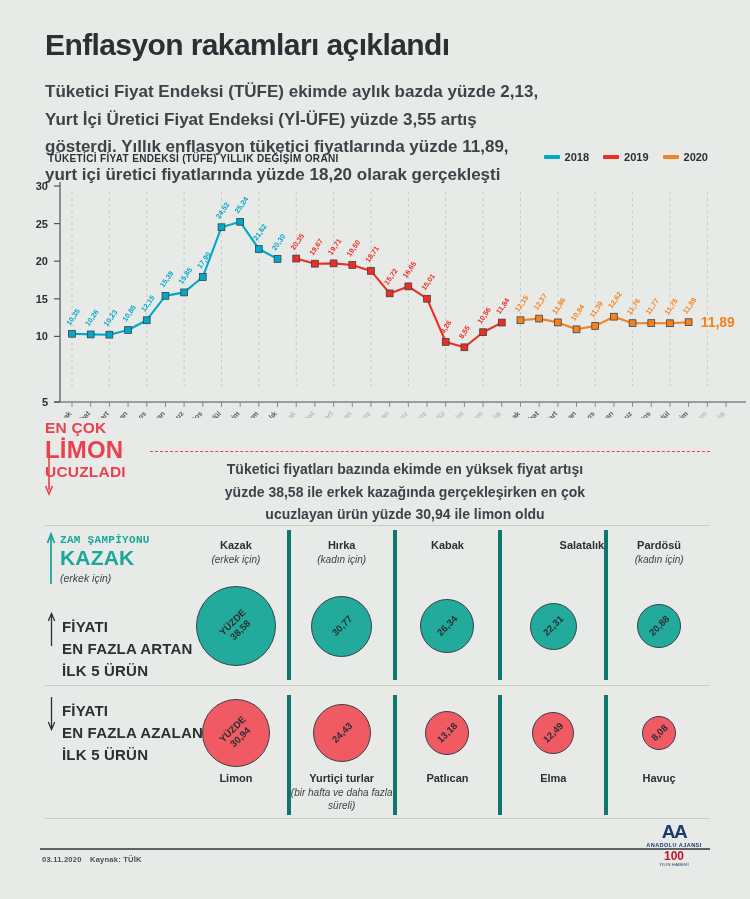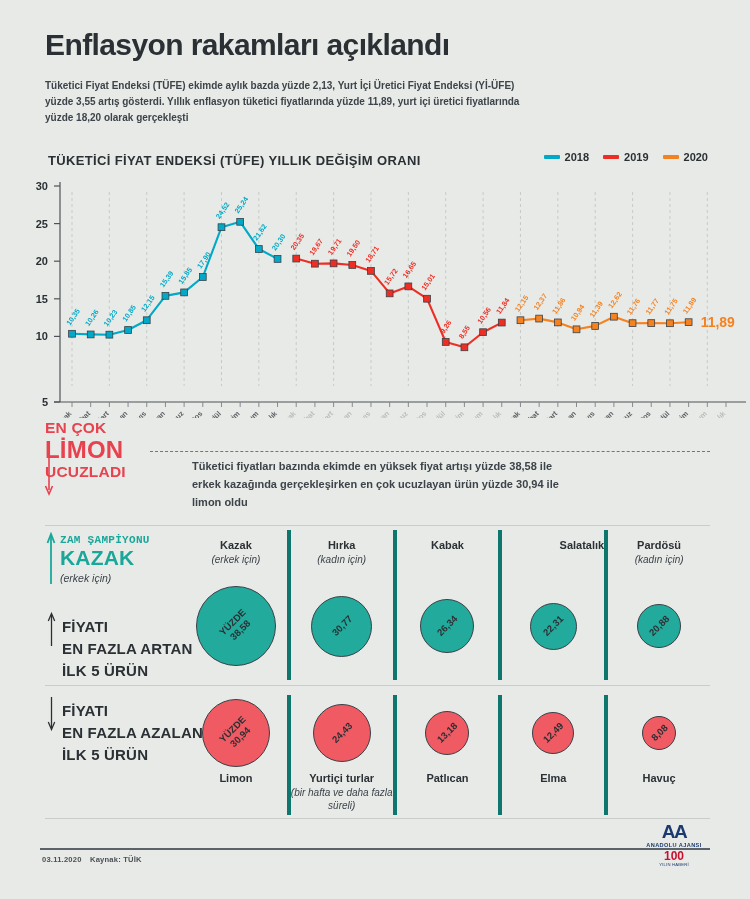--- a/index.html
+++ b/index.html
@@ -13,46 +13,46 @@
   }
   .page{position:relative;width:750px;height:899px;box-sizing:border-box;}
 
   
   .headline{
     position:absolute;left:45px;top:28px;
     font-size:30px;font-weight:bold;letter-spacing:-0.6px;color:#2b3034;
   }
   .standfirst{
     position:absolute;left:45px;top:78px;width:500px;
-    font-size:10px;font-weight:bold;line-height:1.62;color:#3c4349;
+    font-size:17px;font-weight:bold;line-height:1.62;color:#3c4349;
   }
 
   
   .chart-wrap{position:absolute;left:0;top:148px;width:750px;height:270px;}
   .chart-title{
     position:absolute;left:48px;top:5px;
-    font-size:13px;font-weight:bold;letter-spacing:0.35px;color:#2b3034;
+    font-size:10px;font-weight:bold;letter-spacing:0.35px;color:#2b3034;
   }
   .legend{position:absolute;right:42px;top:3px;display:flex;gap:14px;align-items:center;}
   .legend-item{display:flex;align-items:center;gap:5px;font-size:11px;font-weight:bold;color:#2b3034;}
   .legend-swatch{width:16px;height:4px;border-radius:1px;display:block;}
 
   .plot{position:absolute;left:0;top:26px;width:750px;height:244px;}
   .plot svg{display:block;}
 
   
   .limon-block{position:absolute;left:45px;top:420px;width:130px;}
   .limon-l1{font-size:15.5px;font-weight:bold;color:#e8424f;letter-spacing:0.2px;line-height:1;}
   .limon-l2{font-size:24px;font-weight:bold;color:#e8424f;letter-spacing:0.2px;line-height:1.08;margin-top:1px;}
   .limon-l3{font-size:15.5px;font-weight:bold;color:#e8424f;letter-spacing:0.2px;line-height:1;margin-top:2px;}
   .dash-line{position:absolute;left:150px;top:451px;width:560px;border-top:1px dashed #e8424f;}
   .arrow-down-red{position:absolute;left:44px;top:444px;width:10px;height:53px;}
   .desc-right{
-    position:absolute;left:192px;top:458px;width:390px;
-    font-size:11px;font-weight:bold;line-height:1.62;color:#3c4349;
+    position:absolute;left:210px;top:458px;width:390px;
+    font-size:14px;font-weight:bold;line-height:1.62;color:#3c4349;text-align:center;
   }
 
   
   .hr{position:absolute;left:45px;width:665px;border-top:1px solid #c9ccc8;}
 
   
   .zam-block{position:absolute;left:60px;top:534px;width:140px;}
   .zam-l1{font-size:11px;font-weight:bold;color:#1aa79a;letter-spacing:0.3px;font-family:Liberation Mono, monospace;}
   .zam-l2{font-size:21px;font-weight:bold;color:#1aa79a;letter-spacing:0.2px;line-height:1.12;}
   .zam-l3{font-size:10.5px;font-style:italic;color:#3c4349;margin-top:2px;}

